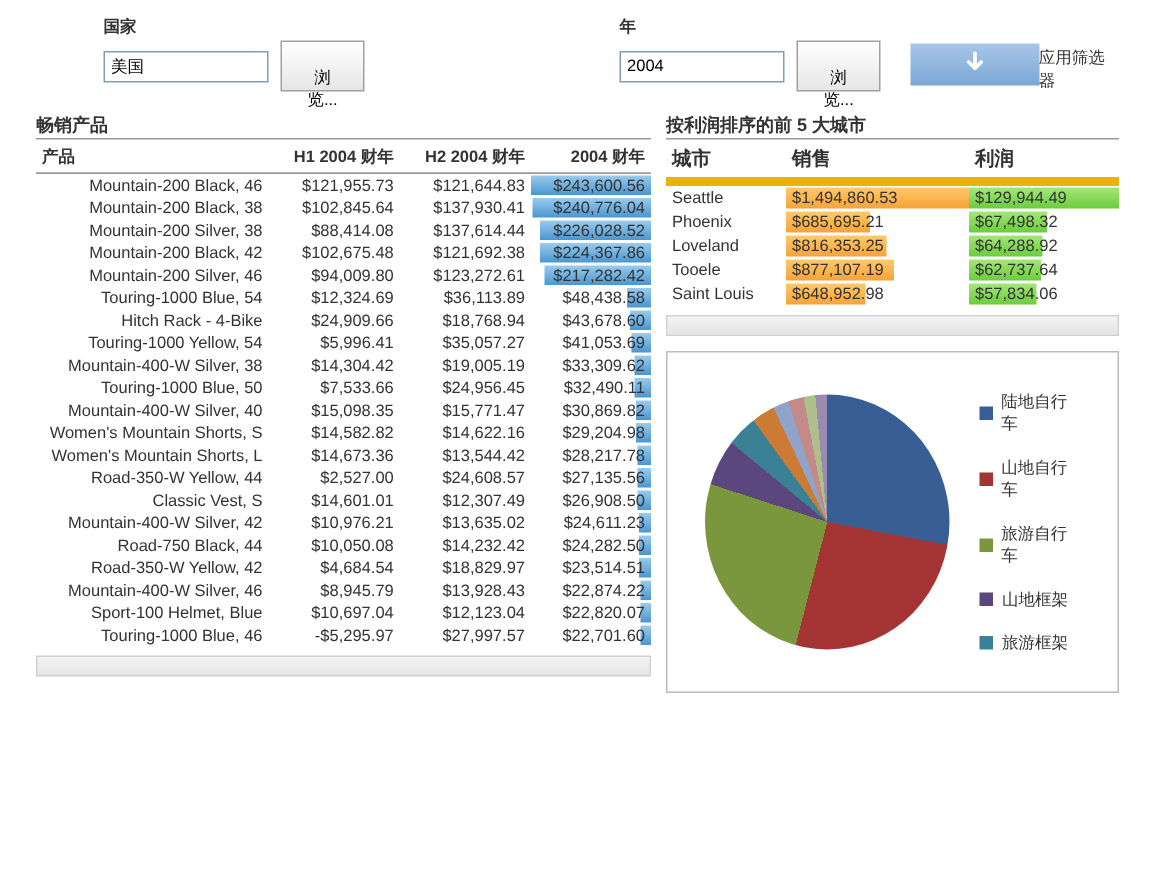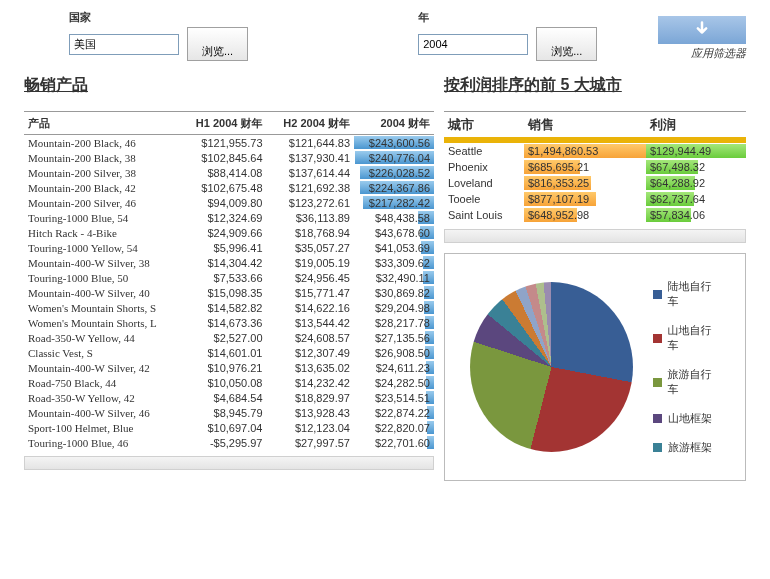--- a/index.html
+++ b/index.html
@@ -3,33 +3,33 @@
 <meta charset="utf-8">
 <style>
   * { box-sizing: border-box; margin: 0; padding: 0; }
   body { font-family: Arial, "Microsoft YaHei", sans-serif; font-size: 11px; color: #333; background: #fff; padding: 4px; }
   .top-bar { display: flex; align-items: flex-end; gap: 20px; padding: 6px 20px 8px; }
   .filter-group { display: flex; flex-direction: column; gap: 2px; margin-left: 45px; }
   .filter-row { display: flex; gap: 8px; align-items: center; }
   .filter-label { font-size: 11px; font-weight: bold; color: #333; }
   input.text { width: 110px; height: 21px; border: 1px solid #7f9db9; padding: 2px 4px; font-size: 11px; }
   button.browse { height: 21px; padding: 16px 14px; border: 1px solid #a0a0a0; background: linear-gradient(#fff,#e6e6e6); font-size: 11px; cursor: pointer; }
-  .apply-btn { margin-left: auto; display: flex; flex-direction: column; align-items: flex-end; cursor: pointer; font-style: italic; }
+  .apply-btn { margin-left: auto; display: flex; flex-direction: row; align-items: flex-start; cursor: pointer; }
   .apply-icon { width: 88px; height: 28px; background: linear-gradient(#a8c6e8,#7ba6d6); display: flex; align-items: center; justify-content: center; }
   .apply-icon svg { width: 20px; height: 20px; fill: #fff; }
   .apply-text { font-size: 11px; margin-top: 2px; color: #333; }
   .main { display: flex; gap: 10px; padding: 4px 20px 14px; }
   .panel-left { flex: 0 0 410px; }
   .panel-right { flex: 1; display: flex; flex-direction: column; }
-  .section-title { font-weight: bold; font-size: 16px; border-bottom: 1px solid #999; padding: 2px 0 15px; margin-bottom: 2px; text-decoration: underline; }
+  .section-title { font-weight: bold; font-size: 12px; border-bottom: 1px solid #999; padding: 2px 0 0; margin-bottom: 2px; }
   table.products { width: 100%; border-collapse: collapse; table-layout: fixed; }
   table.products th { text-align: right; font-weight: bold; font-size: 11px; padding: 2px 4px 3px; border-bottom: 1px solid #999; }
   table.products th:first-child { text-align: left; }
   table.products td { padding: 1.5px 4px; font-size: 11px; text-align: right; white-space: nowrap; vertical-align: middle; }
-  table.products td:first-child { text-align: left; overflow: hidden; text-overflow: ellipsis; font-family: Liberation Serif, serif; }
+  table.products td:first-child { text-align: right; overflow: hidden; text-overflow: ellipsis; }
   .bar-cell { position: relative; text-align: right; padding-right: 4px; }
   .bar-cell .bar { position: absolute; right: 0; top: 1px; bottom: 1px; background: linear-gradient(#9acbed,#4a96d0); z-index: 0; }
   .bar-cell span { position: relative; z-index: 1; }
   table.cities { width: 100%; border-collapse: collapse; }
   table.cities th { text-align: left; font-weight: bold; font-size: 13px; padding: 2px 4px 3px; border-bottom: 6px solid #eab308; }
   table.cities td { padding: 2px 4px; font-size: 11px; vertical-align: middle; white-space: nowrap; }
   .cbar-cell { position: relative; text-align: left; }
   .cbar-cell .cbar-o { position: absolute; left: 0; top: 1px; bottom: 1px; background: linear-gradient(#ffc96a,#f7a338); z-index: 0; }
   .cbar-cell .cbar-g { position: absolute; left: 0; top: 1px; bottom: 1px; background: linear-gradient(#a4e77a,#6acc3c); z-index: 0; }
   .cbar-cell span { position: relative; z-index: 1; }

